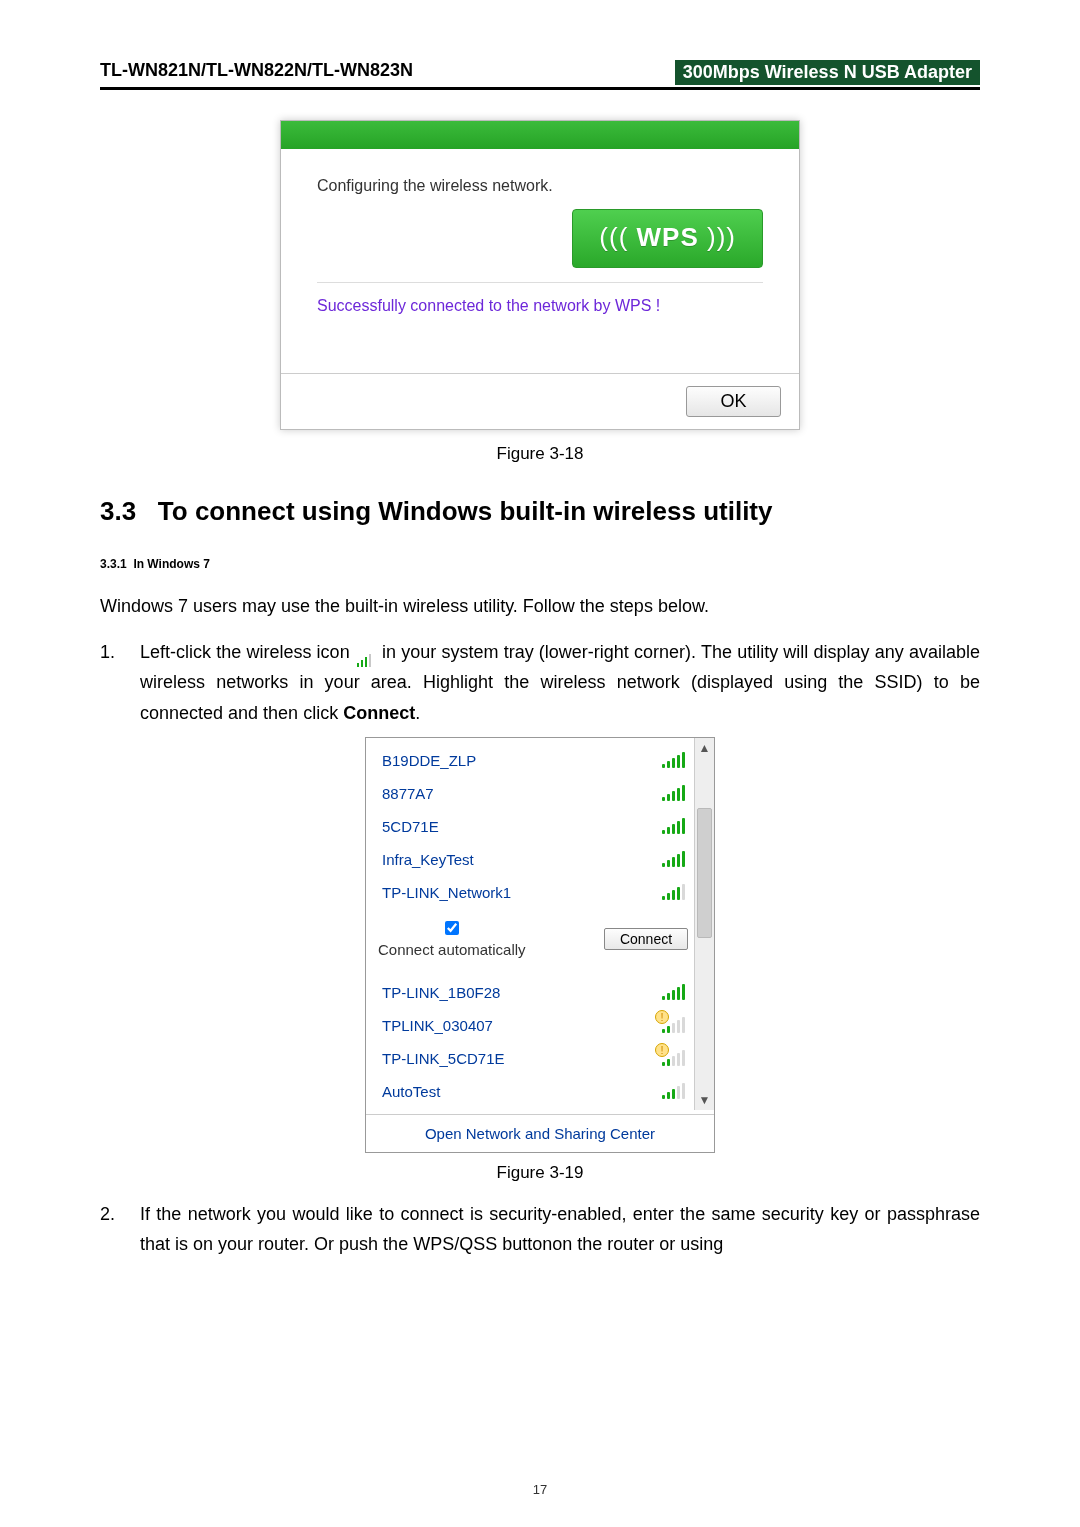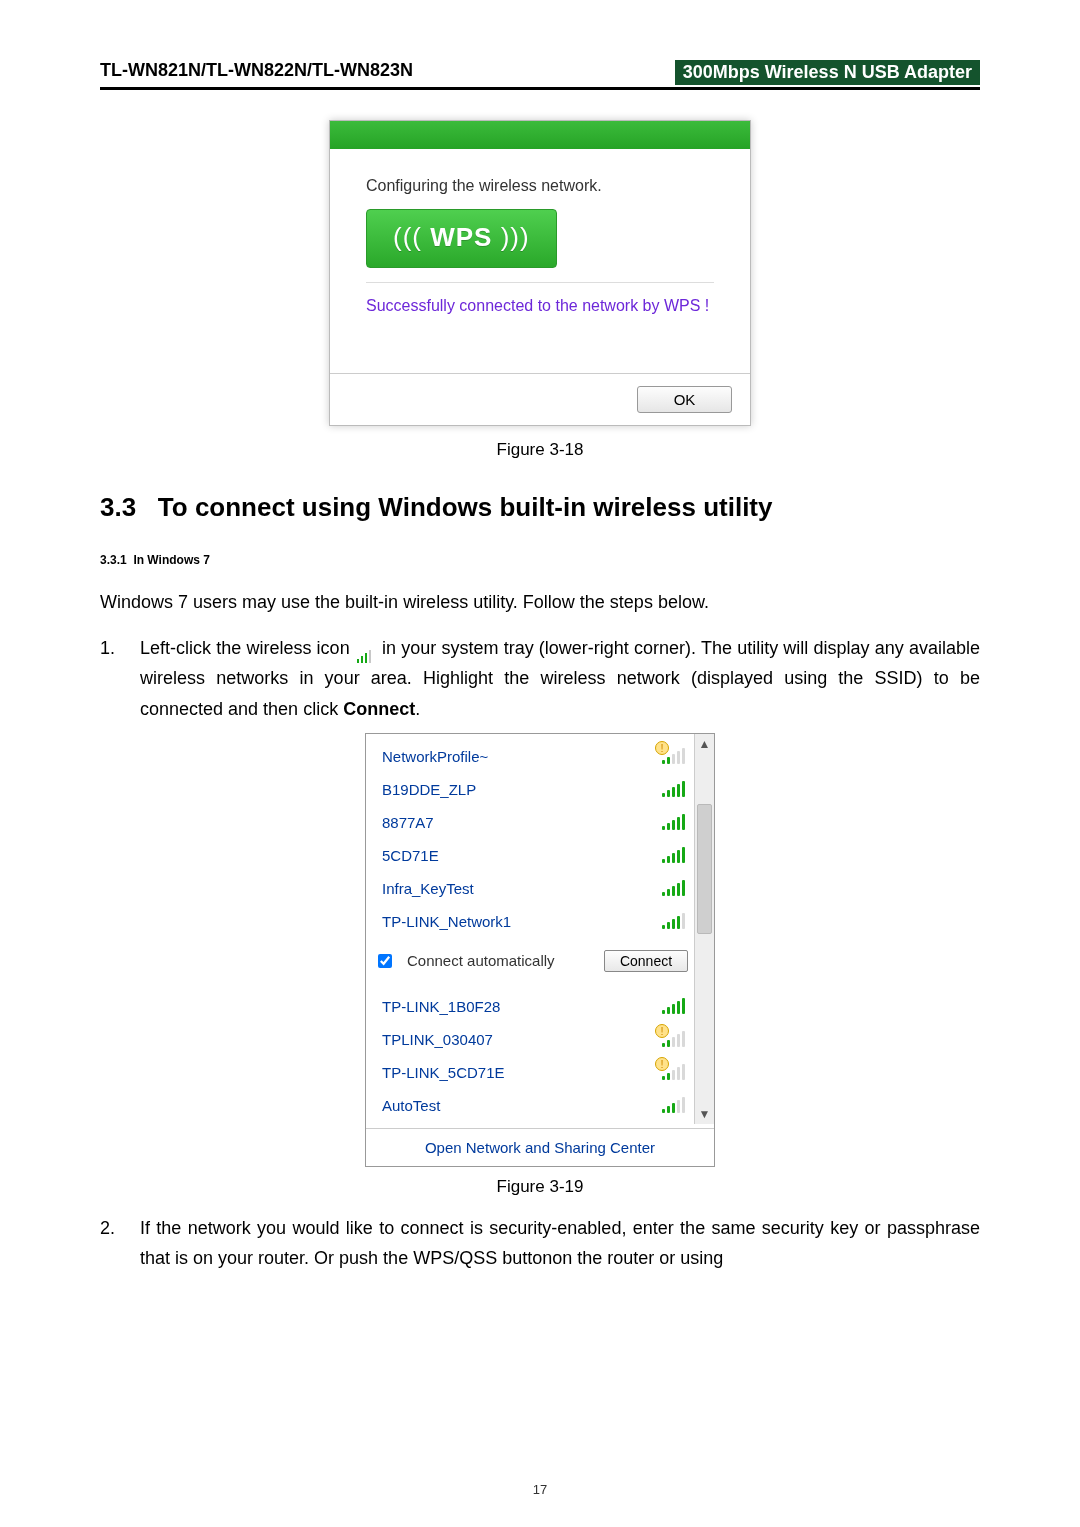--- a/index.html
+++ b/index.html
@@ -25,40 +25,40 @@
     padding-right: 25px;
   }
   .header-right {
     background: #14532d;
     color: #fff;
     padding: 2px 8px;
   }
 
   
   .wps-box {
-    width: 422px;
+    width: 520px;
     margin: 0 auto 14px auto;
     border: 1px solid #bbb;
     box-shadow: 0 0 8px rgba(0,0,0,0.2);
     background: #fff;
   }
   .wps-titlebar {
     height: 28px;
     background: linear-gradient(to bottom, #3bbb3b, #26a326);
   }
   .wps-body {
     padding: 28px 36px 18px 36px;
     font-size: 16px;
     color: #333;
   }
   .wps-configuring {
     margin-bottom: 14px;
   }
   .wps-badge-wrap {
-    text-align: left;
+    text-align: right;
     margin-bottom: 14px;
   }
   .wps-badge {
     display: inline-block;
     background: linear-gradient(to bottom, #4fcf4f, #2aa82a);
     color: #fff;
     font-weight: bold;
     font-size: 26px;
     padding: 12px 26px 14px 26px;
     border-radius: 4px;
@@ -80,21 +80,21 @@
   .wps-footer {
     border-top: 1px solid #ccc;
     padding: 12px 18px;
     text-align: right;
   }
   .btn {
     display: inline-block;
     min-width: 95px;
     text-align: center;
     padding: 4px 14px;
-    font-size: 15px;
+    font-size: 18px;
     background: linear-gradient(to bottom, #fdfdfd, #e6e6e6);
     border: 1px solid #999;
     border-radius: 3px;
     cursor: pointer;
   }
 
   .fig-caption {
     text-align: center;
     font-size: 17px;
     margin-bottom: 32px;
@@ -215,21 +215,21 @@
     text-align: center;
   }
   .connect-row {
     display: flex;
     align-items: center;
     justify-content: space-between;
     padding: 6px 4px 12px 6px;
     color: #333;
   }
   .auto-chk {
-    display: flex; align-items: center; gap: 15px;
+    display: flex; align-items: center; gap: 6px; flex-direction: column;
   }
   .auto-chk input { width: 14px; height: 14px; }
   .connect-btn {
     min-width: 84px;
     padding: 2px 10px;
     text-align: center;
     background: linear-gradient(to bottom, #fdfdfd, #e8e8e8);
     border: 1px solid #888;
     border-radius: 2px;
     font-size: 14px;
@@ -310,30 +310,20 @@
 </div>
 
 <div class="flyout">
   <div class="fly-scroll">
     <div class="arrow top">▲</div>
     <div class="thumb"></div>
     <div class="arrow bot">▼</div>
   </div>
   <div class="fly-list" id="fly-list-top">
       <div class="net-row">
-        <span class="net-name">NetworkProfile~</span>
-        <span class="sig s2 warn">
-          <span class="b1"></span>
-          <span class="b2"></span>
-          <span class="b3"></span>
-          <span class="b4"></span>
-          <span class="b5"></span>
-        </span>
-      </div>
-      <div class="net-row">
         <span class="net-name">B19DDE_ZLP</span>
         <span class="sig ">
           <span class="b1"></span>
           <span class="b2"></span>
           <span class="b3"></span>
           <span class="b4"></span>
           <span class="b5"></span>
         </span>
       </div>
       <div class="net-row">

